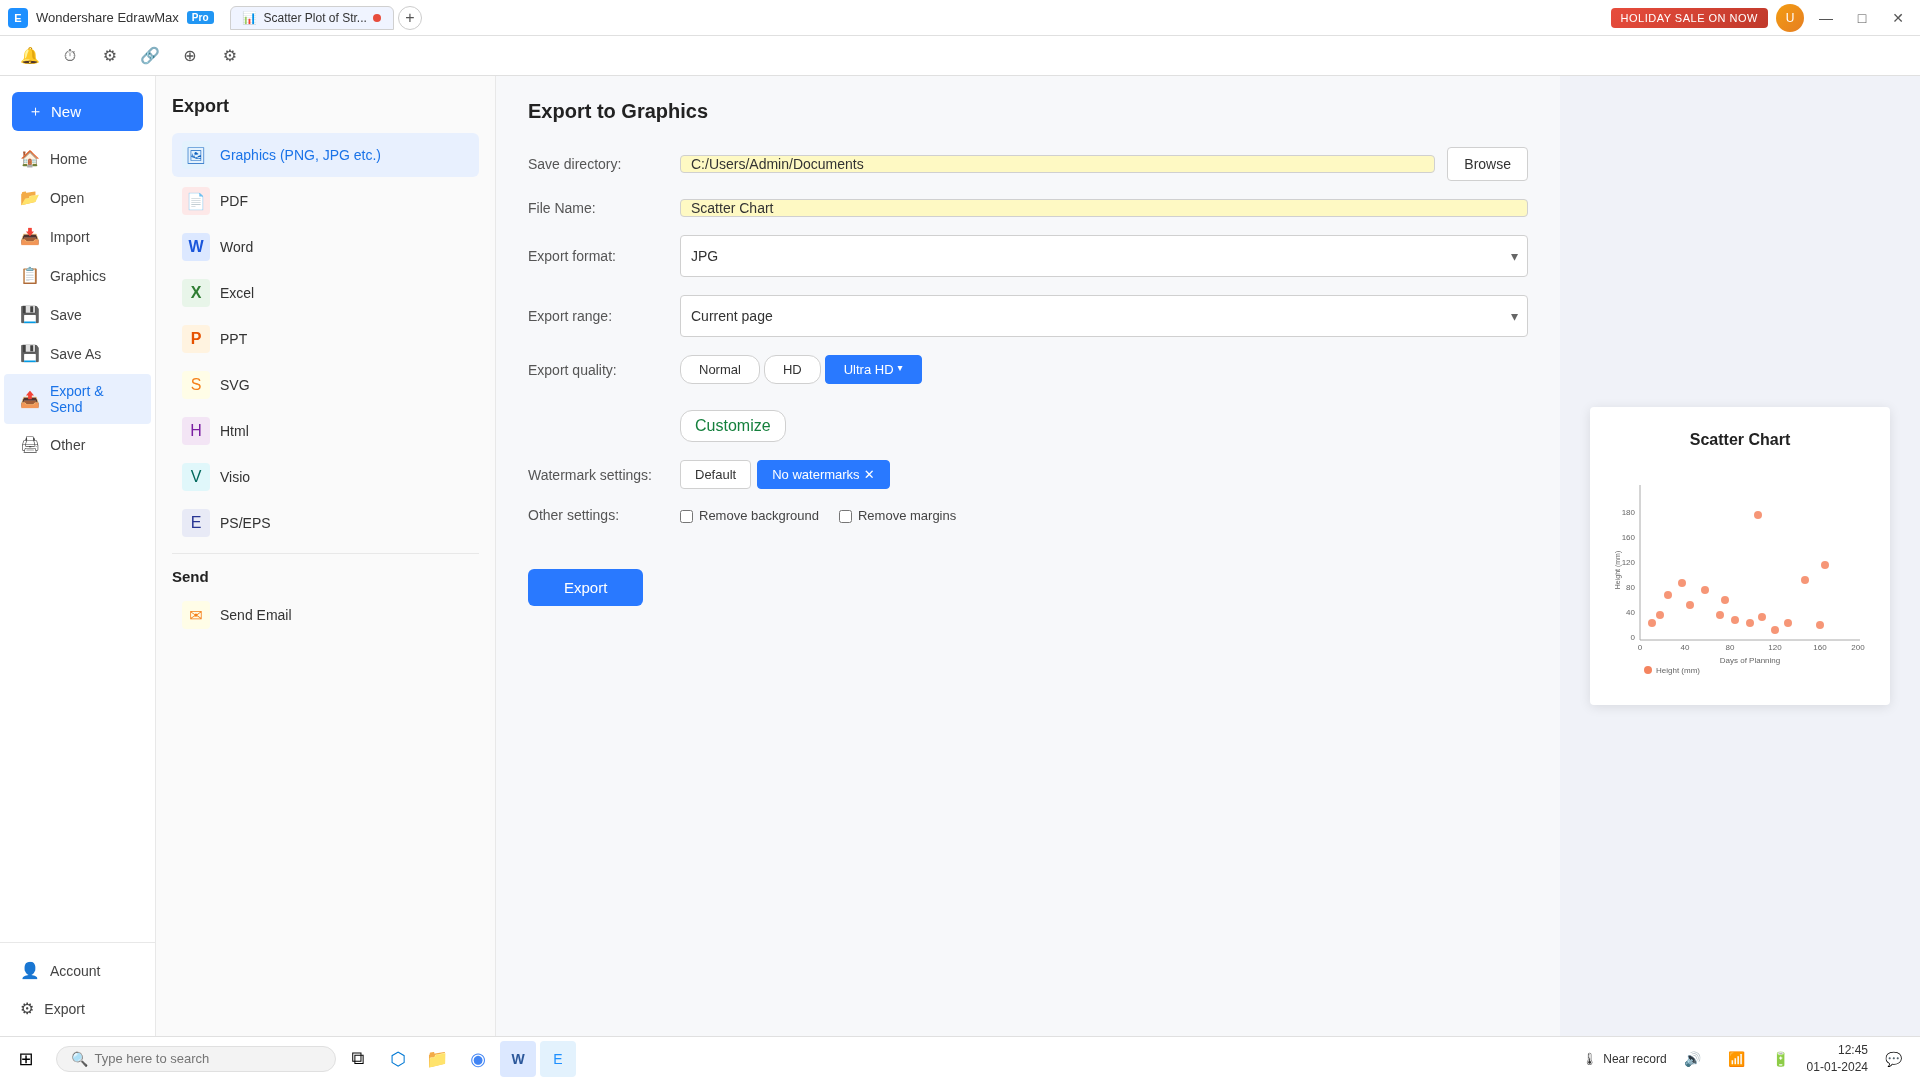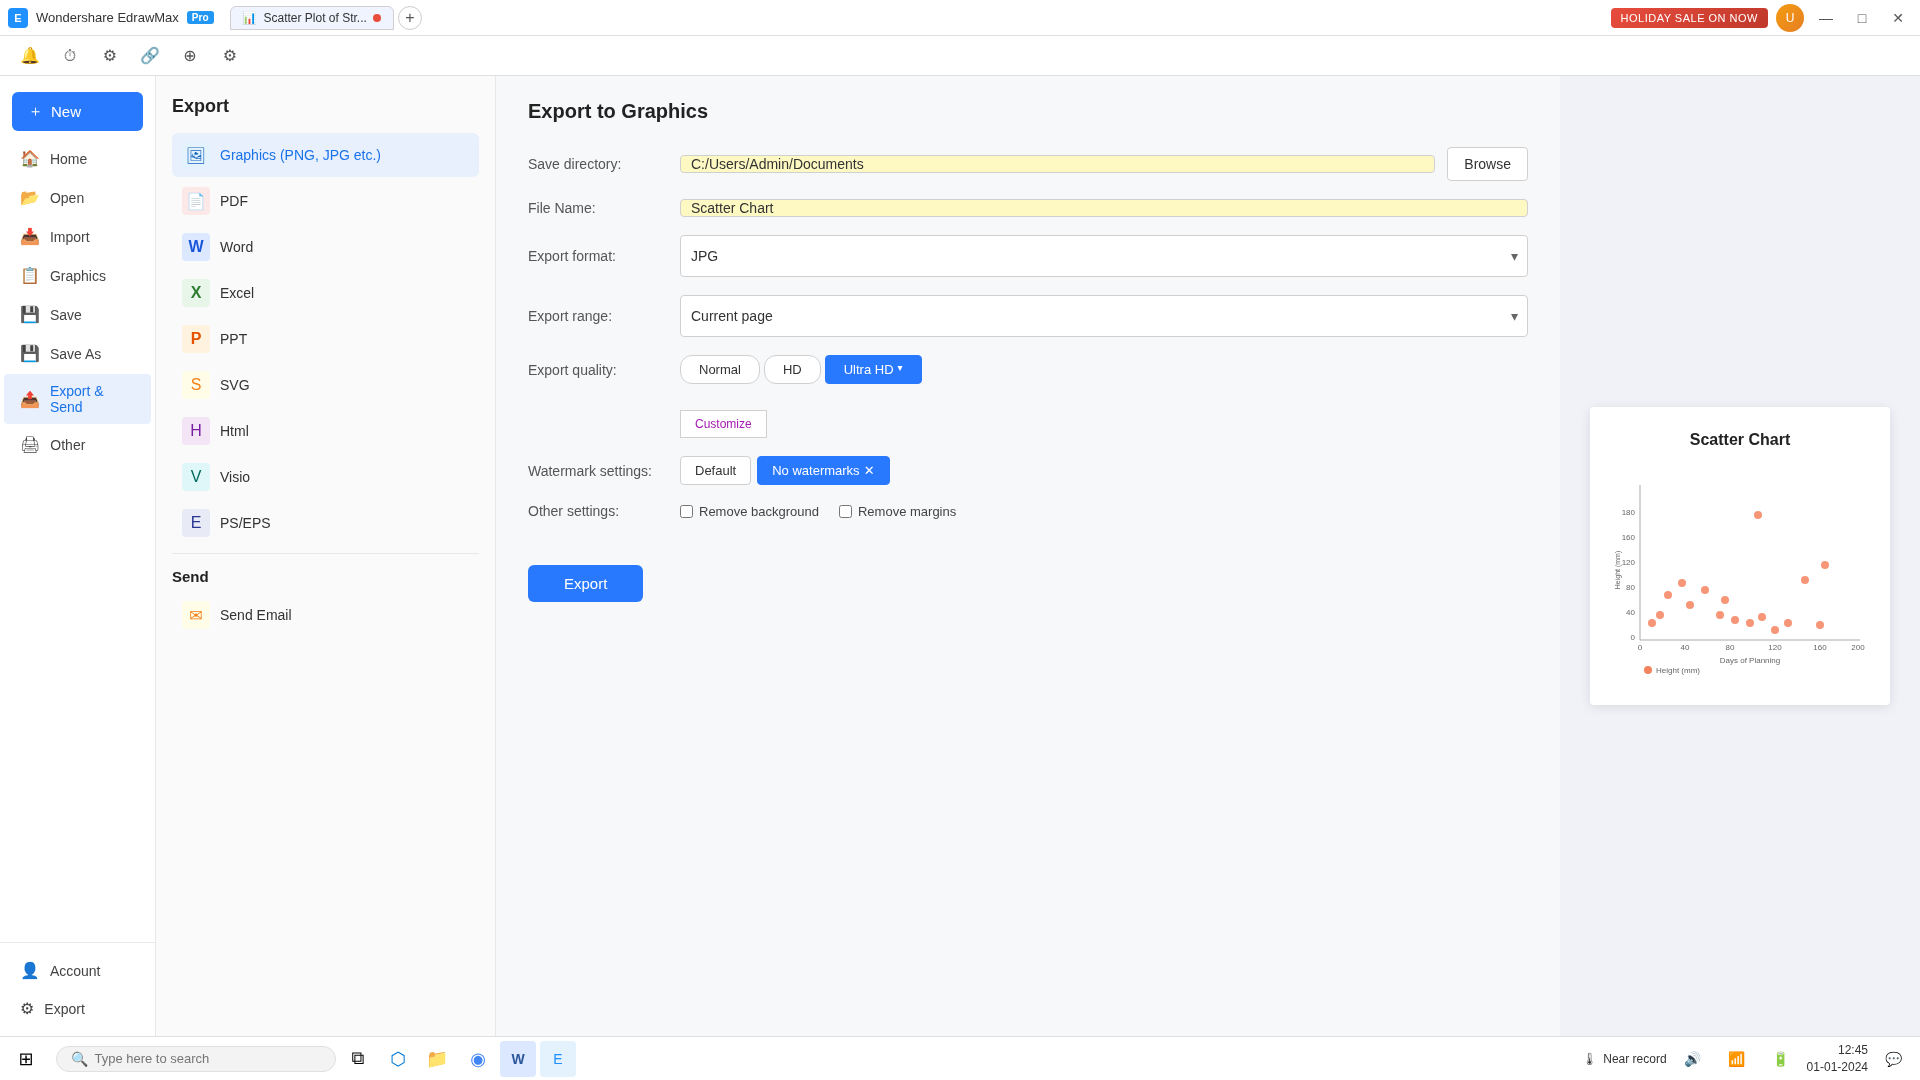--- a/index.html
+++ b/index.html
@@ -279,25 +279,25 @@
     .quality-btn.active-end {
       background: #2979ff;
       color: #fff;
       border-color: #2979ff;
       border-radius: 4px;
       display: flex; gap: 4px;
     }
     .customize-btn {
       padding: 6px 14px;
       border: 1px solid #d0d0d0;
-      border-radius: 0;
-      background: #fff;
-      cursor: pointer;
-      font-size: 12px;
-      color: #a21caf;
+      border-radius: 12px;
+      background: #fff;
+      cursor: pointer;
+      font-size: 16px;
+      color: #15803d;
       margin-top: 8px;
     }
 
     
     .watermark-group {
       display: flex;
       align-items: center;
       gap: 6px;
       flex: 1;
     }
@@ -323,21 +323,21 @@
 
     
     .checkbox-group {
       display: flex;
       align-items: center;
       gap: 20px;
       flex: 1;
     }
     .checkbox-item {
       display: flex;
-      align-items: center;
+      align-items: flex-end;
       gap: 6px;
       font-size: 13px;
       color: #444;
       cursor: pointer;
     }
     .checkbox-item input[type=checkbox] { cursor: pointer; }
 
     
     .export-btn {
       margin-top: 28px;

